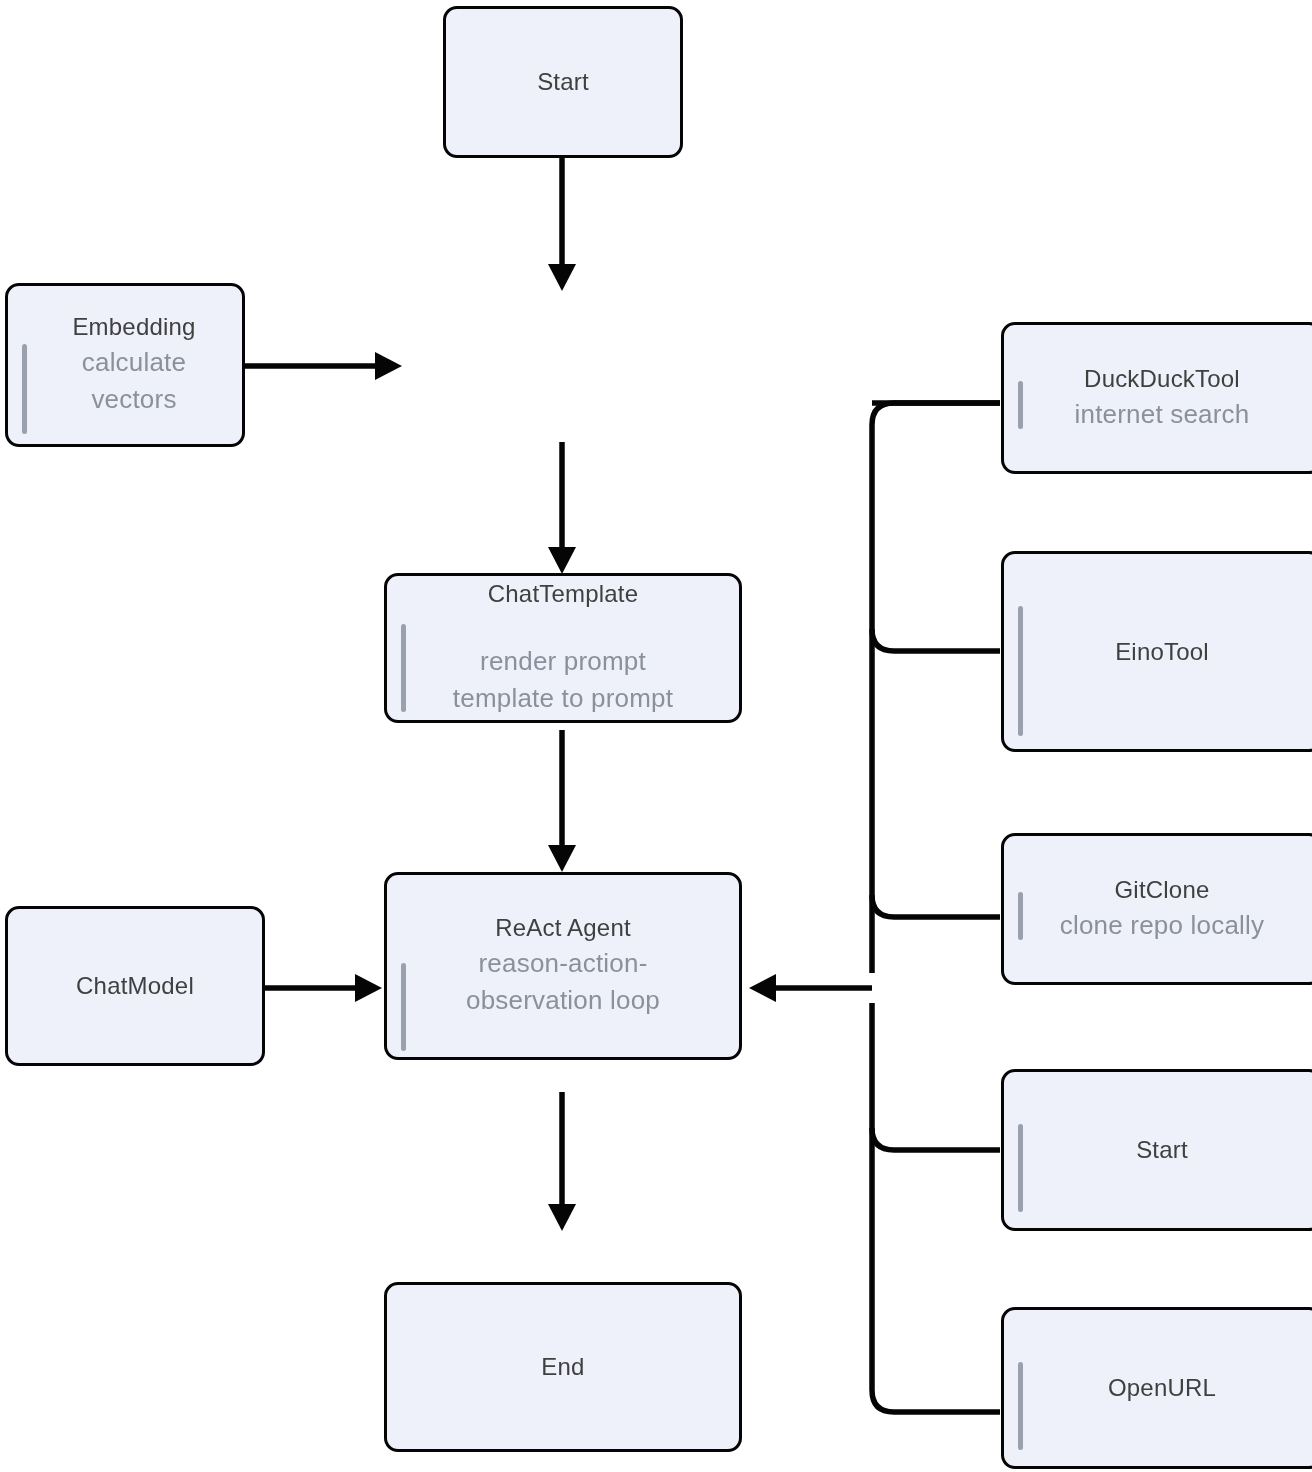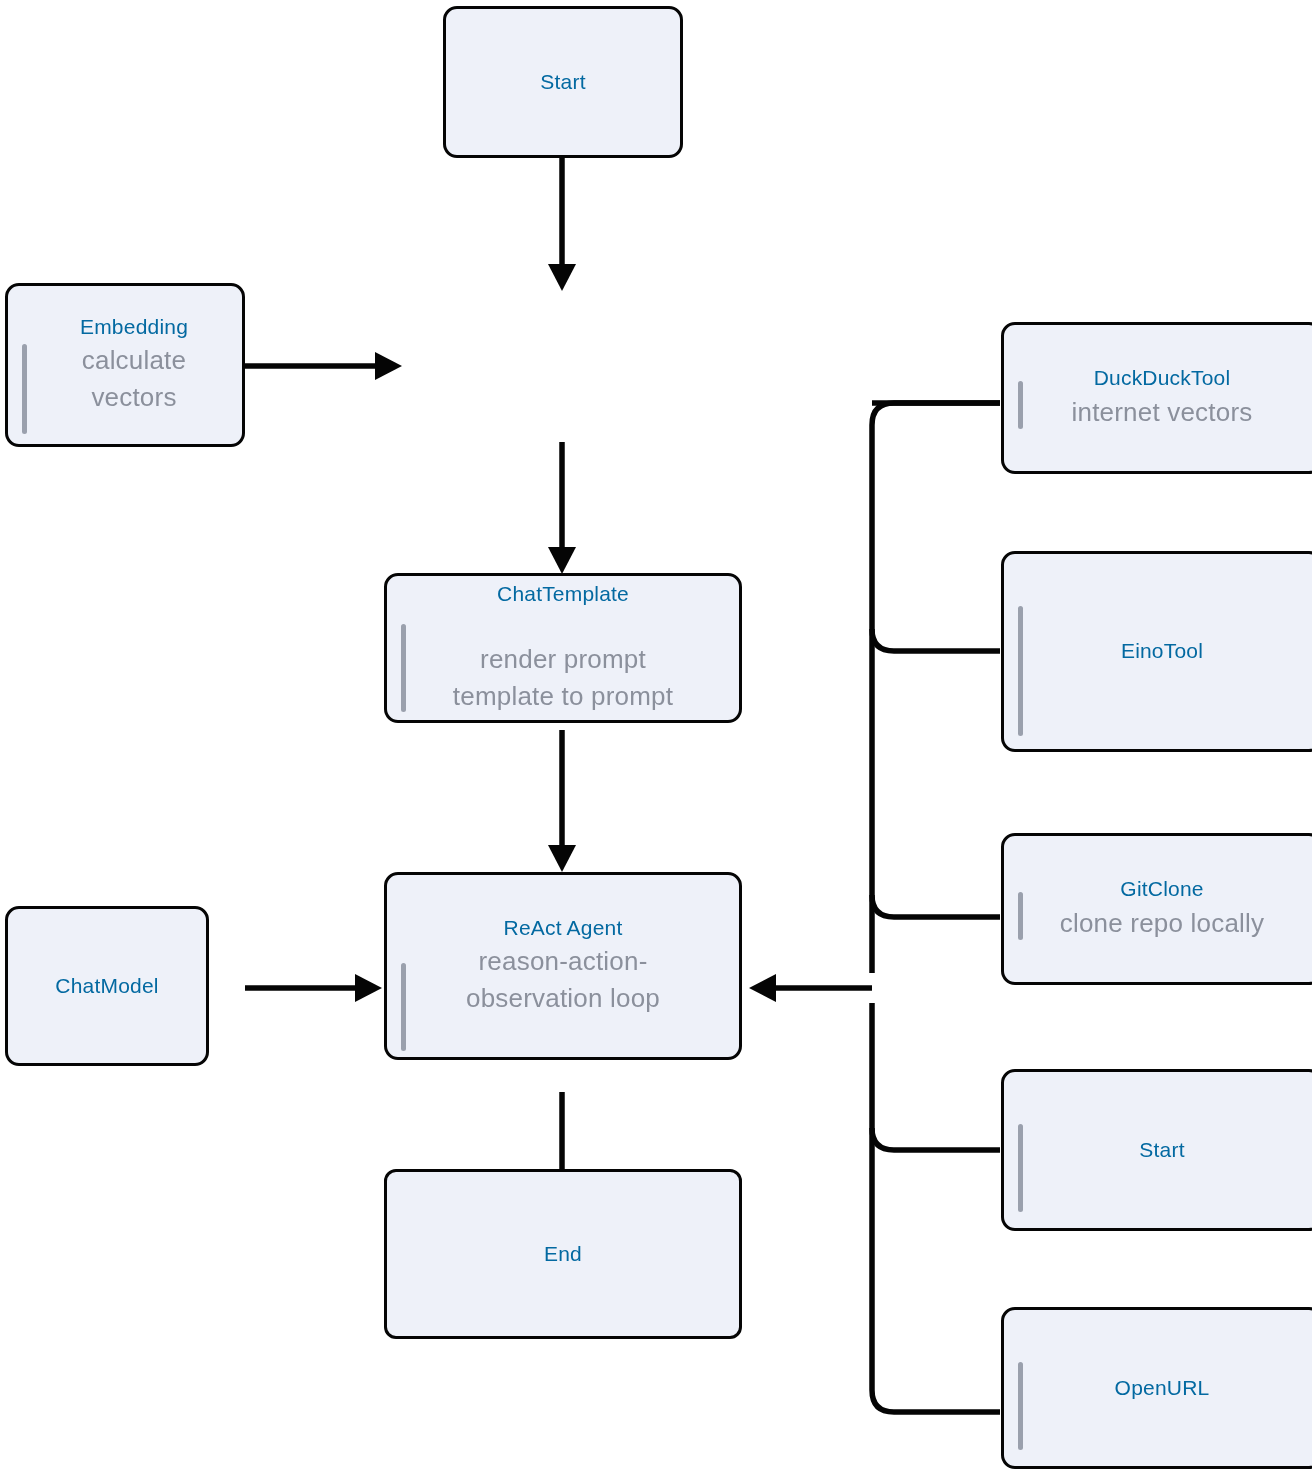--- a/index.html
+++ b/index.html
@@ -26,22 +26,22 @@
     border-radius: 14px;
     display: flex;
     flex-direction: column;
     align-items: center;
     justify-content: center;
     text-align: center;
     padding: 6px 10px;
     z-index: 3;
   }
   .node .title {
-    color: #0369a1;
-    font-size: 21px;
+    color: #404040;
+    font-size: 24px;
     line-height: 1.25;
     letter-spacing: 0.2px;
     white-space: nowrap;
   }
   .node .subtitle {
     color: #8b909c;
     font-size: 26px;
     line-height: 1.42;
     letter-spacing: 0.2px;
     margin-top: 2px;
@@ -149,41 +149,41 @@
   </div>
 
 
   <div class="node" style="left:384px; top:573px; width:358px; height:150px;gap:32px;">
     <div class="accent-bar" style="top:48px; height:88px;"></div>
     <div class="title">ChatTemplate</div>
     <div class="subtitle">render prompt
 template to prompt</div>
   </div>
 
-  <div class="node" style="left:5px; top:906px; width:204px; height:160px;align-items:center;">
+  <div class="node" style="left:5px; top:906px; width:260px; height:160px;align-items:center;">
     <div class="title">ChatModel</div>
 
   </div>
 
   <div class="node" style="left:384px; top:872px; width:358px; height:188px;">
     <div class="accent-bar" style="top:88px; height:88px;"></div>
     <div class="title">ReAct Agent</div>
     <div class="subtitle">reason-action-
 observation loop</div>
   </div>
 
-  <div class="node" style="left:384px; top:1169px; width:358px; height:170px;border-radius:12px;">
+  <div class="node" style="left:384px; top:1282px; width:358px; height:170px;">
     <div class="title">End</div>
 
   </div>
 
   <div class="node" style="left:1001px; top:322px; width:322px; height:152px;">
     <div class="accent-bar" style="top:56px; height:48px;"></div>
     <div class="title">DuckDuckTool</div>
-    <div class="subtitle">internet vectors</div>
+    <div class="subtitle">internet search</div>
   </div>
 
   <div class="node" style="left:1001px; top:551px; width:322px; height:201px;">
     <div class="accent-bar" style="top:52px; height:130px;"></div>
     <div class="title">EinoTool</div>
   </div>
 
   <div class="node" style="left:1001px; top:833px; width:322px; height:152px;">
     <div class="accent-bar" style="top:56px; height:48px;"></div>
     <div class="title">GitClone</div>

